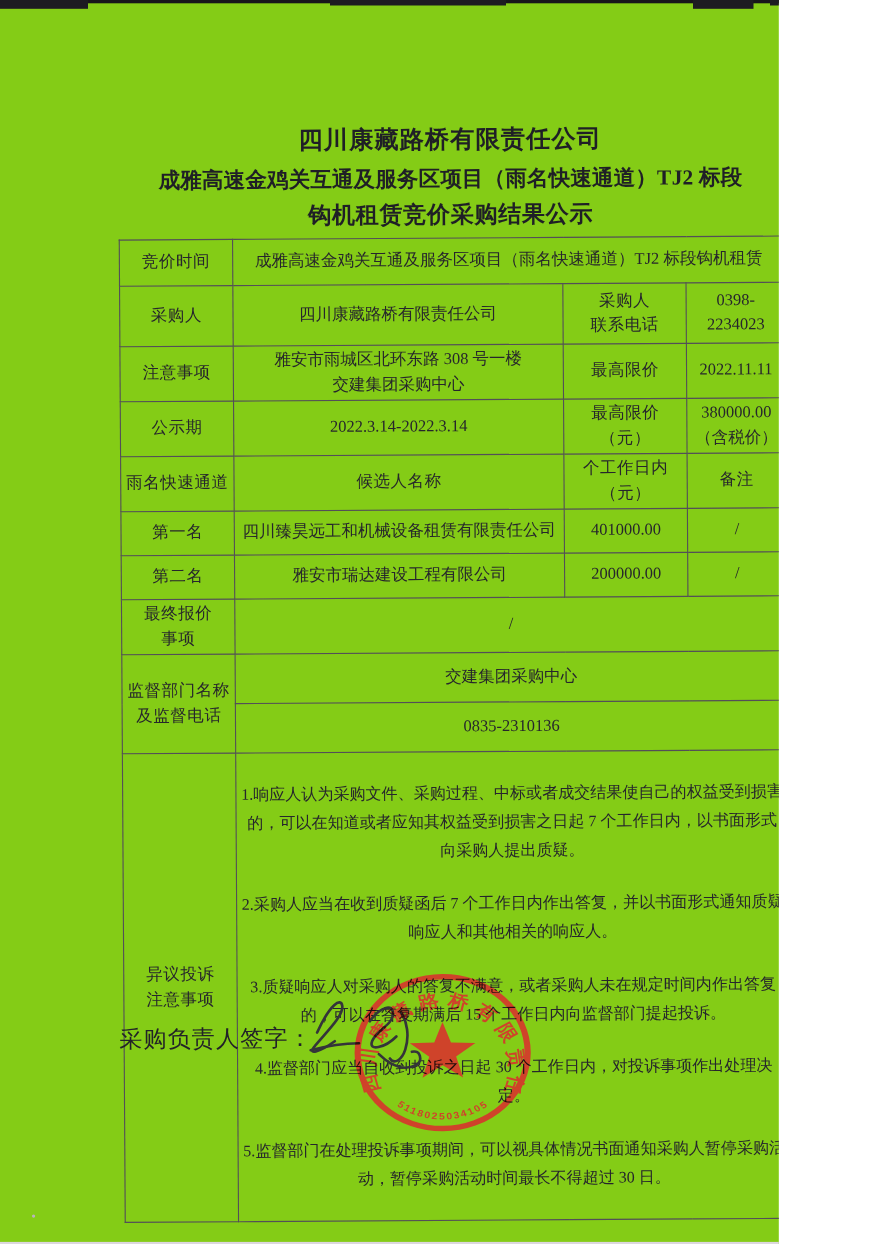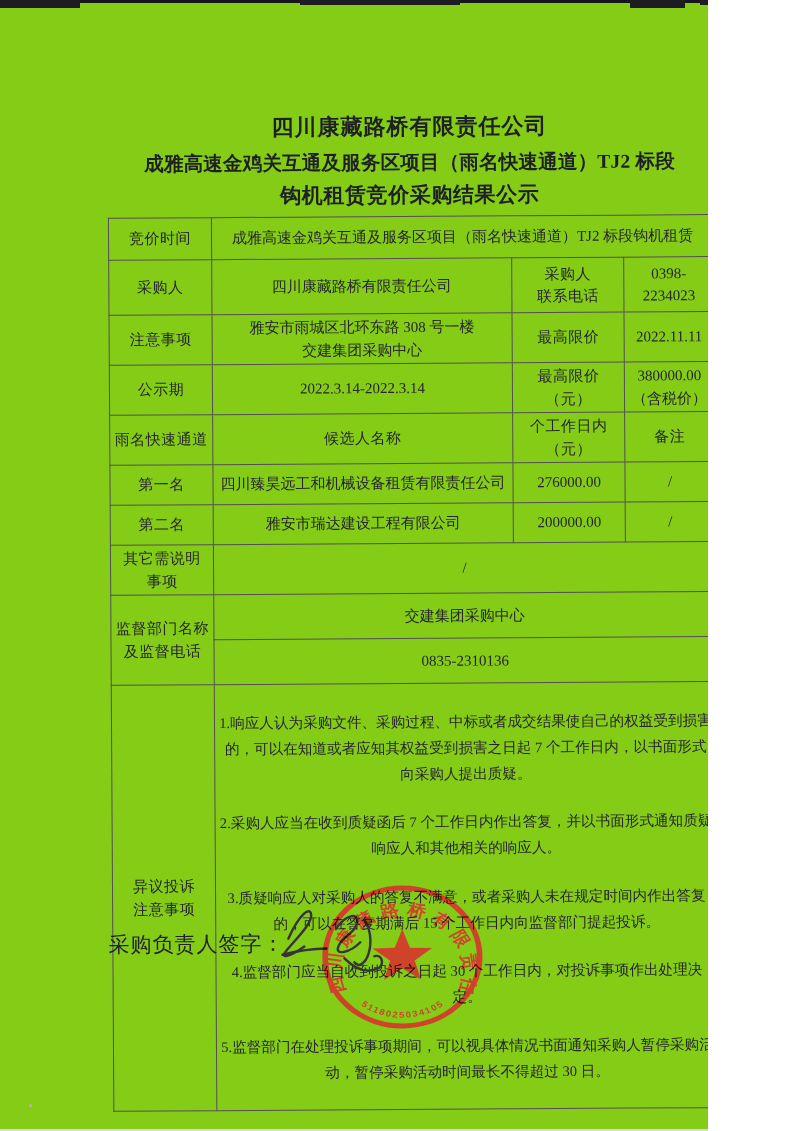--- a/index.html
+++ b/index.html
@@ -109,33 +109,33 @@
         <td class="lbl">雨名快速通道</td>
         <td class="lbl">候选人名称</td>
         <td class="lbl">个工作日内
 （元）</td>
         <td class="lbl">备注</td>
       </tr>
 
       <tr style="height:40px">
         <td class="lbl">第一名</td>
         <td>四川臻昊远工和机械设备租赁有限责任公司</td>
-        <td>276000.00</td>
+        <td>401000.00</td>
         <td>/</td>
       </tr>
 
       <tr style="height:40px">
         <td class="lbl">第二名</td>
         <td>雅安市瑞达建设工程有限公司</td>
         <td>200000.00</td>
         <td>/</td>
       </tr>
 
       <tr style="height:43px">
-        <td class="lbl">其它需说明
+        <td class="lbl">最终报价
 事项</td>
         <td colspan="3" class="left">/</td>
       </tr>
 
       <tr style="height:45px">
         <td rowspan="2" class="lbl">监督部门名称
 及监督电话</td>
         <td colspan="3">交建集团采购中心</td>
       </tr>
       <tr style="height:45px">

